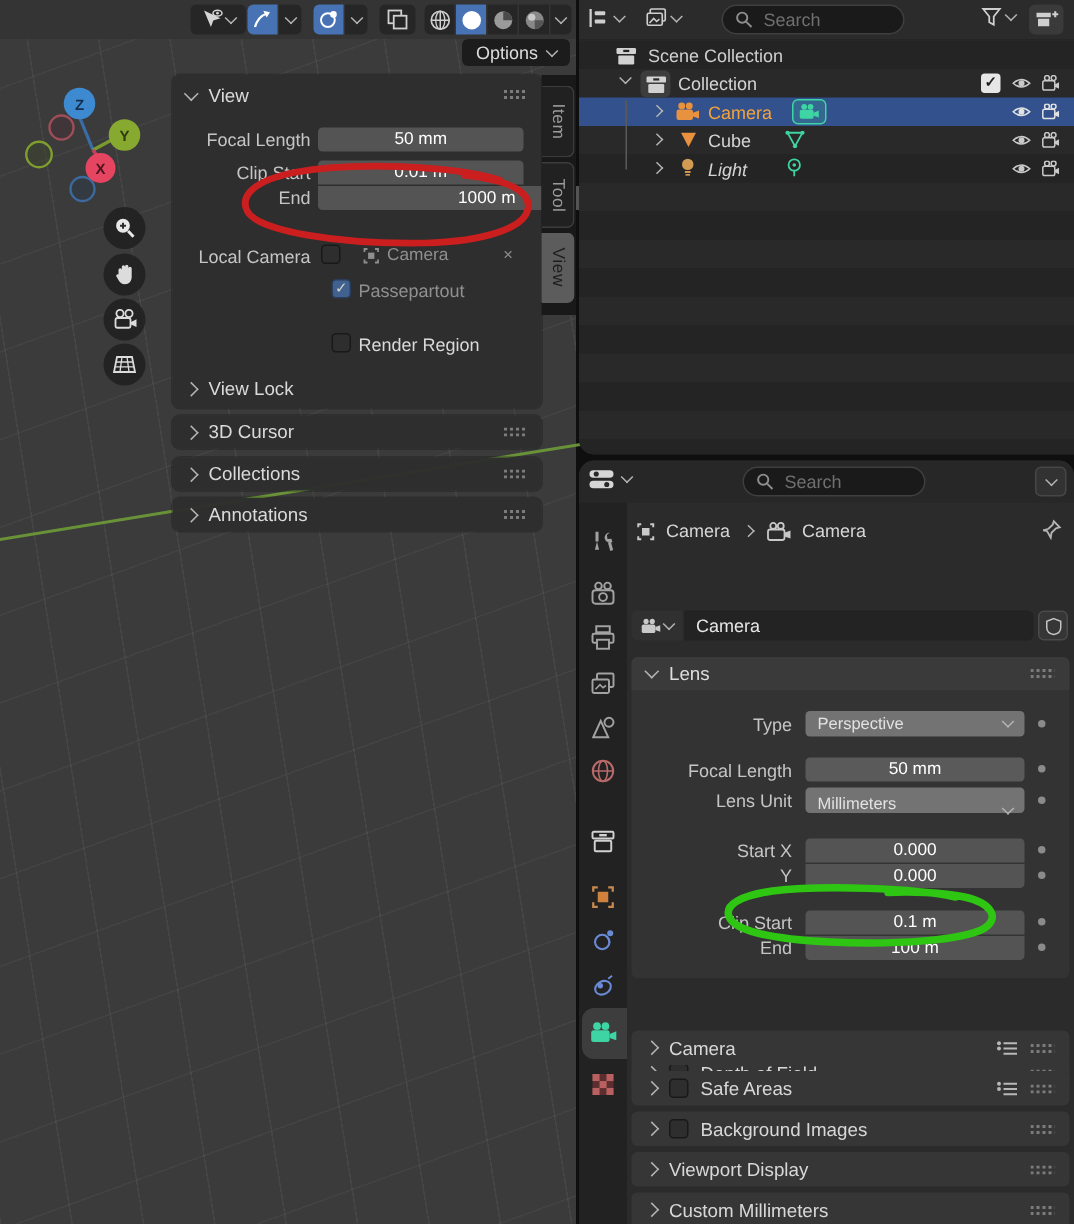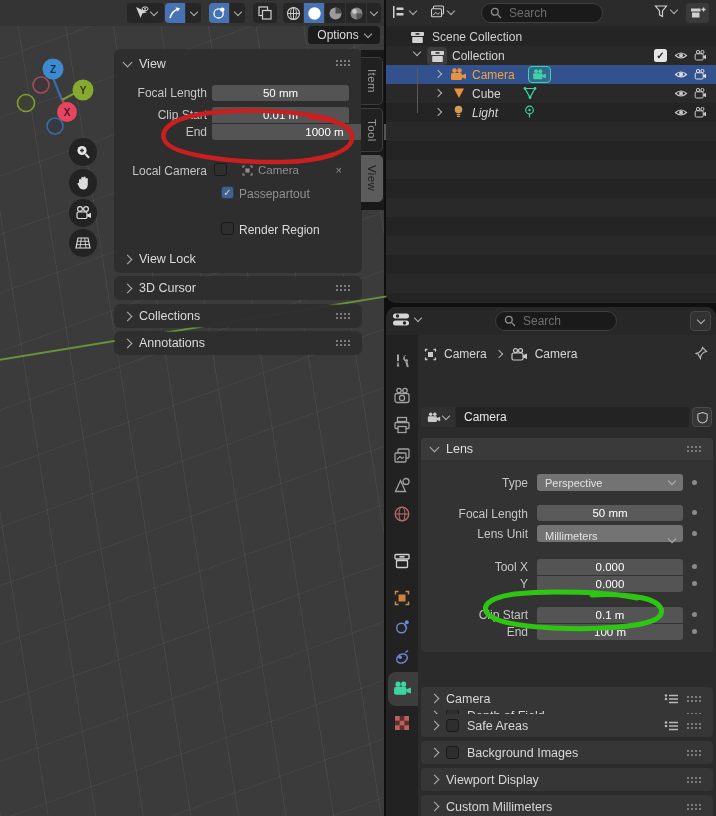--- a/index.html
+++ b/index.html
@@ -568,21 +568,21 @@
           </div>
         <div class="dot" style="top:72px;"></div>
 
         <div class="plabel" style="top:89px;">Lens Unit</div>
         <div class="pdrop" style="top:87px;align-items:flex-end;">
             <span>Millimeters</span>
             <span class="chev d sm"></span>
           </div>
         <div class="dot" style="top:93px;"></div>
 
-        <div class="plabel" style="top:122px;">Tool X</div>
+        <div class="plabel" style="top:122px;">Start X</div>
         <div class="pfield" style="top:121px;border-radius:3px 3px 0 0;">
             <span>0.000</span>
           </div>
         <div class="dot" style="top:126px;"></div>
 
         <div class="plabel" style="top:139px;">Y</div>
         <div class="pfield" style="top:138px;border-radius:0 0 3px 3px;">
             <span>0.000</span>
           </div>
         <div class="dot" style="top:143px;"></div>

